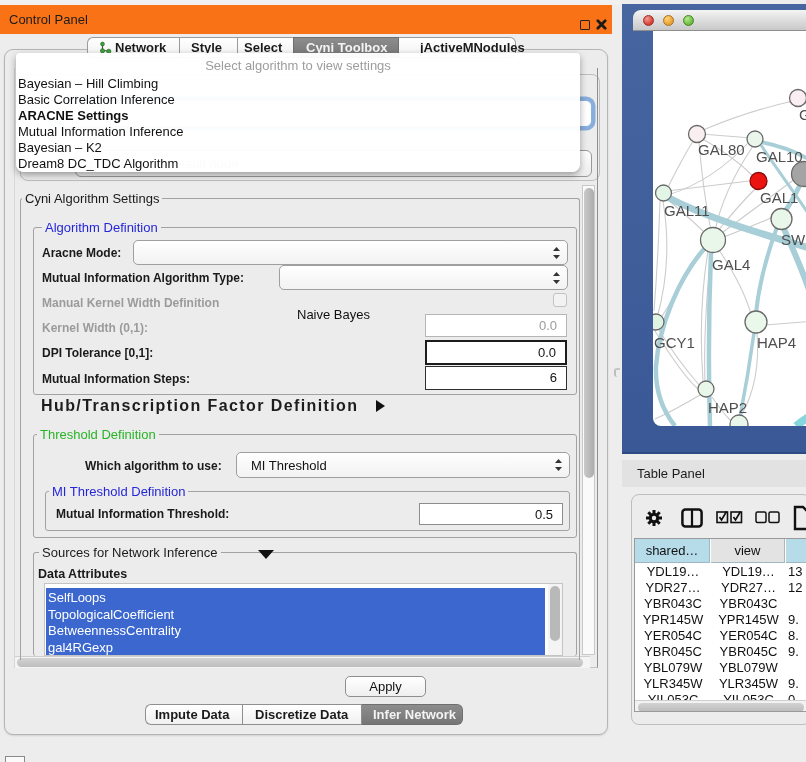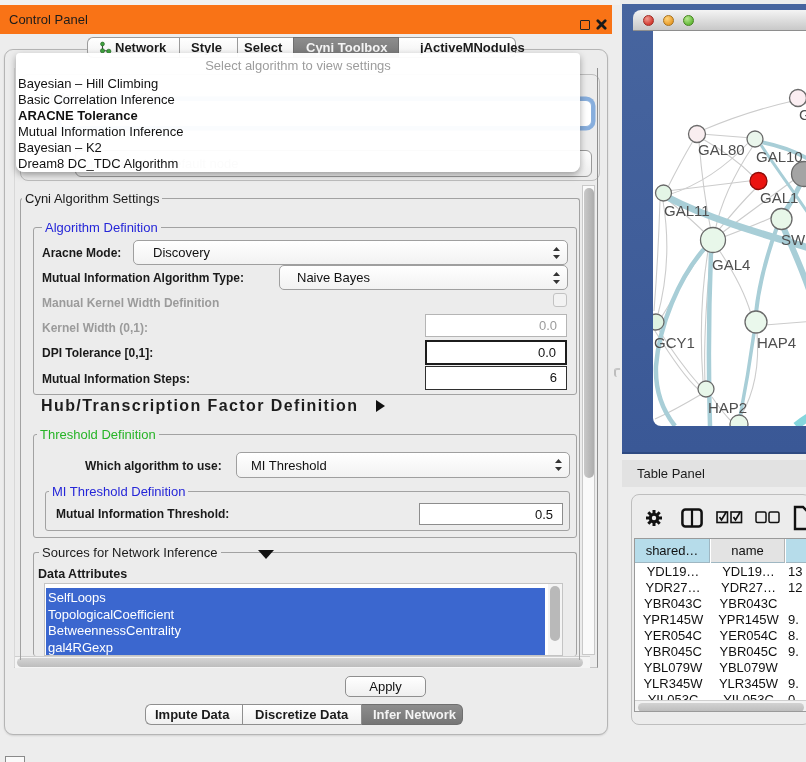--- a/index.html
+++ b/index.html
@@ -66,29 +66,28 @@
 <div class="abs" style="left:17px;top:658px;width:566px;height:9px;background:linear-gradient(#d4d4d4,#bdbdbd);border-radius:5px;"></div>
 
 <div class="groupbox" style="left:20px;top:198px;width:560px;height:462px;border-bottom:none;border-radius:3px 3px 0 0;"></div>
 <div class="grouplab" style="left:22px;top:192px;color:#1a1a1a;">Cyni Algorithm Settings</div>
 
 <div class="groupbox" style="left:33px;top:227px;width:544px;height:168px;"></div>
 <div class="grouplab" style="left:42px;top:221px;color:#2526d8;">Algorithm Definition</div>
 
 <div class="lbl abs" style="left:42px;top:246px;">Aracne Mode:</div>
 <div class="combo" style="left:133px;top:240px;width:435px;height:25px;">
-  <div style="padding:4px 0 0 19px;">Discovery</div>
   <svg class="ar" width="9" height="12" viewBox="0 0 9 12">
       <path d="M4.5 0 L8 4 L1 4 Z M4.5 12 L1 8 L8 8 Z" fill="#333"></path>
     </svg>
 </div>
 
 <div class="lbl abs" style="left:42px;top:271px;">Mutual Information Algorithm Type:</div>
 <div class="combo" style="left:279px;top:265px;width:289px;height:25px;">
-  <div style="padding:4px 0 0 17px;">Naive Bayes</div>
+  <div style="padding:4px 0 0 17px;margin-top:37px;">Naive Bayes</div>
   <svg class="ar" width="9" height="12" viewBox="0 0 9 12">
       <path d="M4.5 0 L8 4 L1 4 Z M4.5 12 L1 8 L8 8 Z" fill="#333"></path>
     </svg>
 </div>
 
 <div class="glbl abs" style="left:42px;top:296px;">Manual Kernel Width Definition</div>
 <div class="abs" style="left:553px;top:293px;width:14px;height:14px;background:#f2f2f2;border:1px solid #c2c2c2;border-radius:3px;"></div>
 
 <div class="glbl abs" style="left:42px;top:321px;">Kernel Width (0,1):</div>
 <div class="field" style="left:425px;top:314px;width:142px;height:23px;border:1px solid #b5b5b5;color:#9b9b9b;padding:3px 9px 0 0;">0.0</div>
@@ -139,21 +138,21 @@
   <div class="abs" style="left:110px;top:3px;font-size:13px;font-weight:bold;color:#1b1b1b;white-space:nowrap;">Discretize Data</div>
   <div class="abs" style="left:228px;top:3px;font-size:13px;font-weight:bold;color:#f4f4f4;white-space:nowrap;">Infer Network</div>
 </div>
 
 <div class="abs" style="left:5px;top:756px;width:20px;height:6px;background:#fafafa;border:1px solid #8a8a8a;border-bottom:none;"></div>
 
 <div class="abs" style="left:614px;top:368px;width:6px;height:9px;border-left:2px solid #bdbdbd;border-top:2px solid #c6c6c6;border-radius:3px 0 0 3px;"></div>
 
 <div class="abs" style="left:16px;top:53px;width:564px;height:119px;background:rgba(255,255,255,0.96);border-radius:4px 4px 8px 8px;box-shadow:0 3px 7px rgba(0,0,0,0.35);"></div>
 <div class="abs" style="left:16px;top:58px;width:564px;text-align:center;font-size:13px;color:#9d9d9d;">Select algorithm to view settings</div>
-<div class="abs" style="left:18px;top:76px;font-size:13px;line-height:15.9px;color:#111;">Bayesian – Hill Climbing<br>Basic Correlation Inference<br><b>ARACNE Tolerance</b><br>Mutual Information Inference<br>Bayesian – K2<br>Dream8 DC_TDC Algorithm</div>
+<div class="abs" style="left:18px;top:76px;font-size:13px;line-height:15.9px;color:#111;">Bayesian – Hill Climbing<br>Basic Correlation Inference<br><b>ARACNE Settings</b><br>Mutual Information Inference<br>Bayesian – K2<br>Dream8 DC_TDC Algorithm</div>
 
 <div class="abs" style="left:622px;top:4px;width:184px;height:450px;background:linear-gradient(#47659f,#3a5896);border-bottom:2px solid #2e4a82;"></div>
 
 <div class="abs" style="left:633px;top:10px;width:173px;height:21px;background:linear-gradient(#f4f4f4,#c8c8c8);border-bottom:1px solid #8e8e8e;border-radius:8px 0 0 0;"></div>
 <div class="abs" style="left:643px;top:15px;width:11px;height:11px;border-radius:50%;background:radial-gradient(circle at 35% 30%, #f09a90, #d43d33 70%);border:0.5px solid #9f2b24;"></div>
 <div class="abs" style="left:663px;top:15px;width:11px;height:11px;border-radius:50%;background:radial-gradient(circle at 35% 30%, #ffd37a, #e99e2e 70%);border:0.5px solid #a8721c;"></div>
 <div class="abs" style="left:683px;top:15px;width:11px;height:11px;border-radius:50%;background:radial-gradient(circle at 35% 30%, #b8e890, #66bb3c 70%);border:0.5px solid #45841f;"></div>
 
 <div class="abs" style="left:653px;top:31px;width:173px;height:395px;background:#fff;border-radius:0 0 0 8px;overflow:hidden;">
 <svg width="173" height="395" viewBox="0 0 173 395">
@@ -259,21 +258,21 @@
 <svg class="abs" style="left:755px;top:511px;" width="25" height="13" viewBox="0 0 25 13">
   <rect x="1" y="1" width="10" height="10.5" rx="1.5" fill="none" stroke="#111" stroke-width="1.5"></rect>
   <rect x="14" y="1" width="10" height="10.5" rx="1.5" fill="none" stroke="#111" stroke-width="1.5"></rect>
 </svg>
 <svg class="abs" style="left:793px;top:505px;" width="13" height="26" viewBox="0 0 13 26">
   <path d="M2 2 L10 2 L16 8 L16 24 L2 24 Z" fill="none" stroke="#111" stroke-width="2.4"></path>
 </svg>
 
 <div class="abs" style="left:634px;top:538px;width:204px;height:174px;background:#fff;border:1px solid #9a9a9a;border-right:none;overflow:hidden;">
   <div class="abs" style="left:0;top:0;width:75px;height:24px;background:#b6dcea;border-right:1px solid #9fb7c2;border-bottom:1px solid #9fb7c2;text-align:center;font-size:13px;color:#111;padding-top:4px;">shared…</div>
-  <div class="abs" style="left:76px;top:0;width:74px;height:24px;background:#e3e3e3;border-right:1px solid #b5b5b5;border-bottom:1px solid #9fb7c2;text-align:center;font-size:13px;color:#111;padding-top:4px;">name</div>
+  <div class="abs" style="left:76px;top:0;width:74px;height:24px;background:#e3e3e3;border-right:1px solid #b5b5b5;border-bottom:1px solid #9fb7c2;text-align:center;font-size:13px;color:#111;padding-top:4px;">view</div>
   <div class="abs" style="left:151px;top:0;width:21px;height:24px;background:#b6dcea;border-bottom:1px solid #9fb7c2;"></div>
   <div class="abs" style="left:0;top:25px;width:76px;text-align:center;font-size:13px;line-height:16px;color:#111;">YDL19…<br>YDR27…<br>YBR043C<br>YPR145W<br>YER054C<br>YBR045C<br>YBL079W<br>YLR345W<br>YIL053C</div>
   <div class="abs" style="left:76px;top:25px;width:75px;text-align:center;font-size:13px;line-height:16px;color:#111;">YDL19…<br>YDR27…<br>YBR043C<br>YPR145W<br>YER054C<br>YBR045C<br>YBL079W<br>YLR345W<br>YIL053C</div>
   <div class="abs" style="left:153px;top:25px;width:20px;font-size:13px;line-height:16px;color:#111;">13<br>12<br>&nbsp;<br>9.<br>8.<br>9.<br>&nbsp;<br>9.<br>0.</div>
   <div class="abs" style="left:0;top:161px;width:172px;height:13px;background:#f2f2f2;border-top:1px solid #cfcfcf;">
     <div class="abs" style="left:3px;top:2px;width:166px;height:9px;background:linear-gradient(#d2d2d2,#bbbbbb);border-radius:5px;"></div>
   </div>
 </div>
 
 </body></html>

